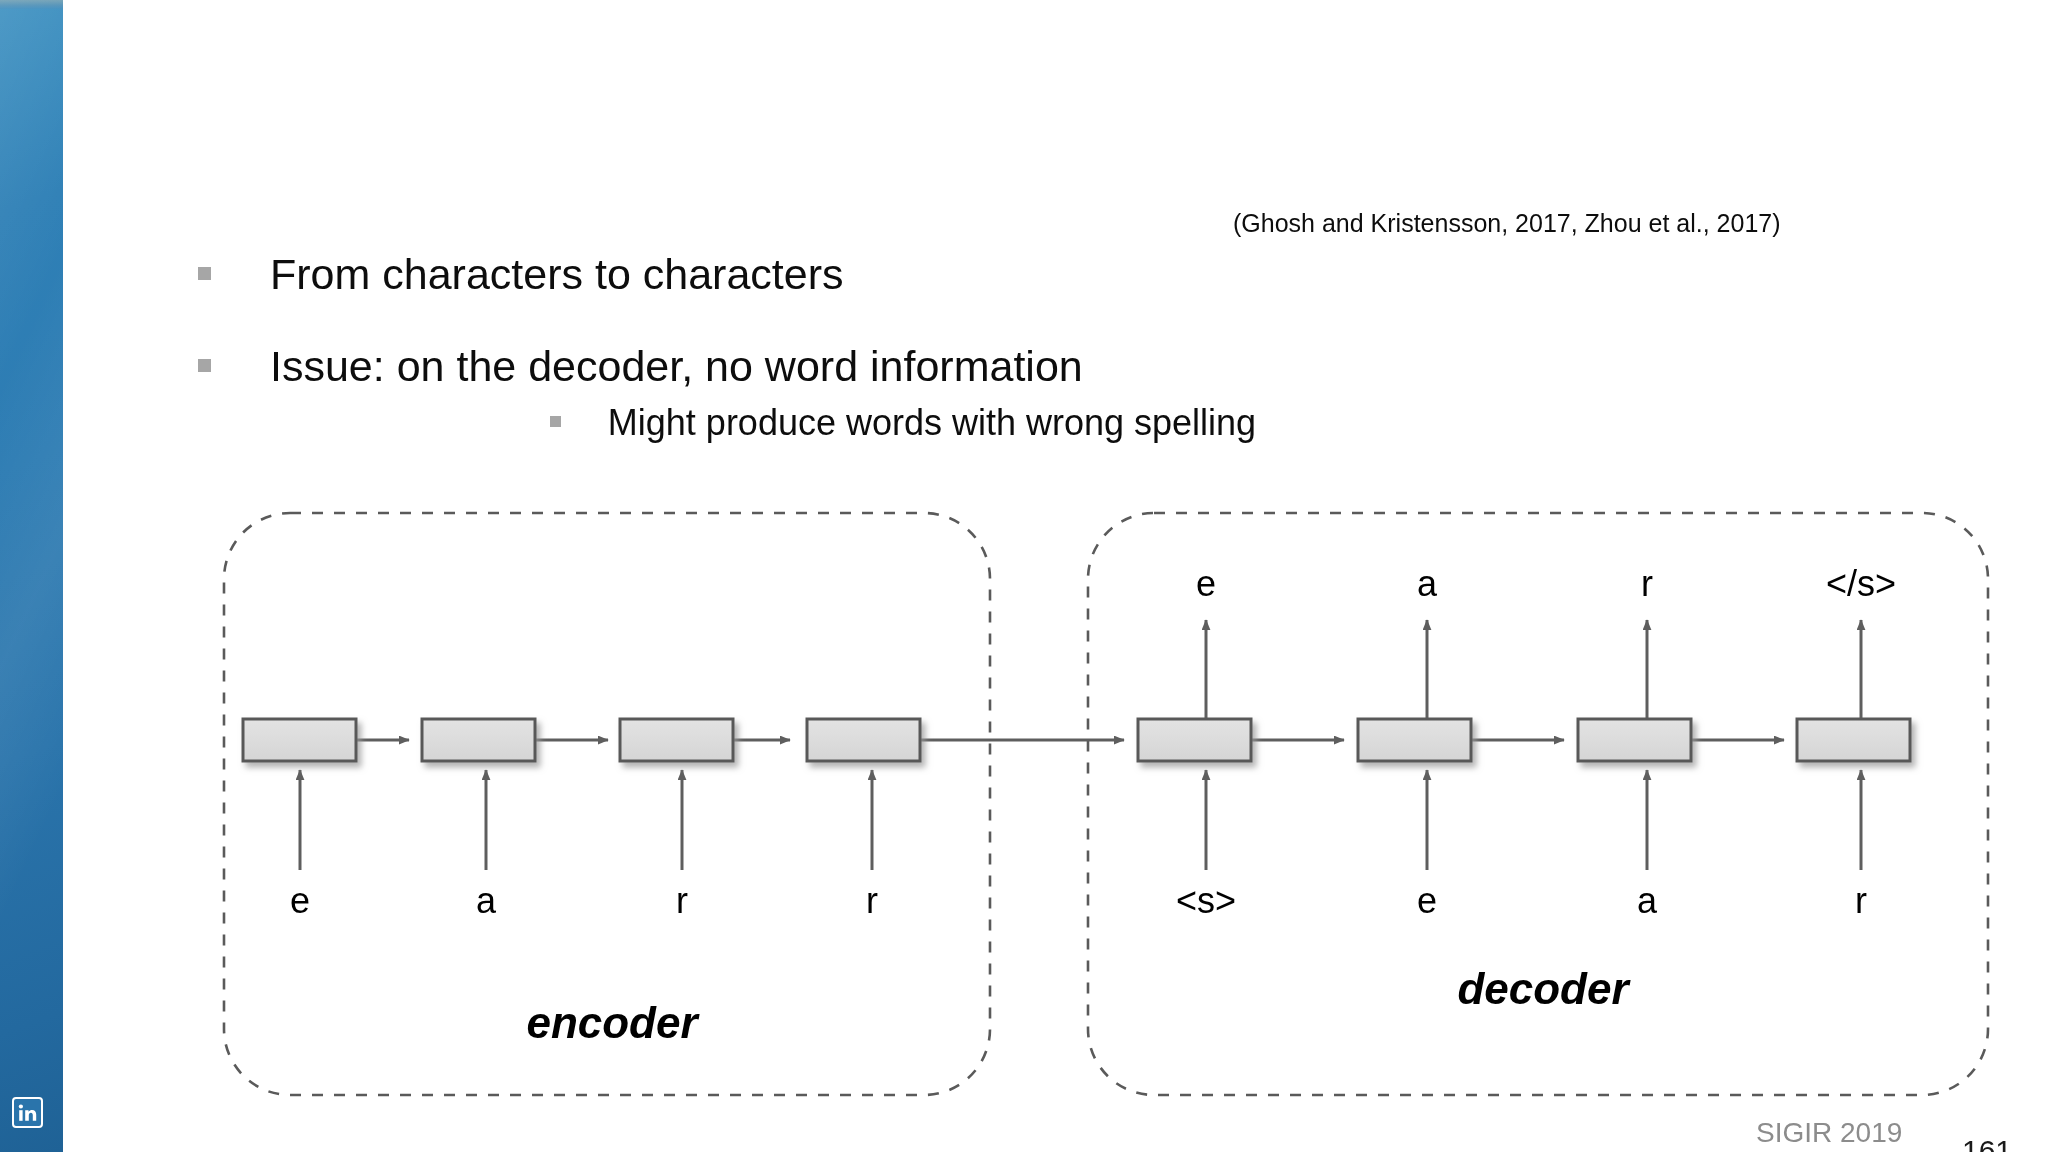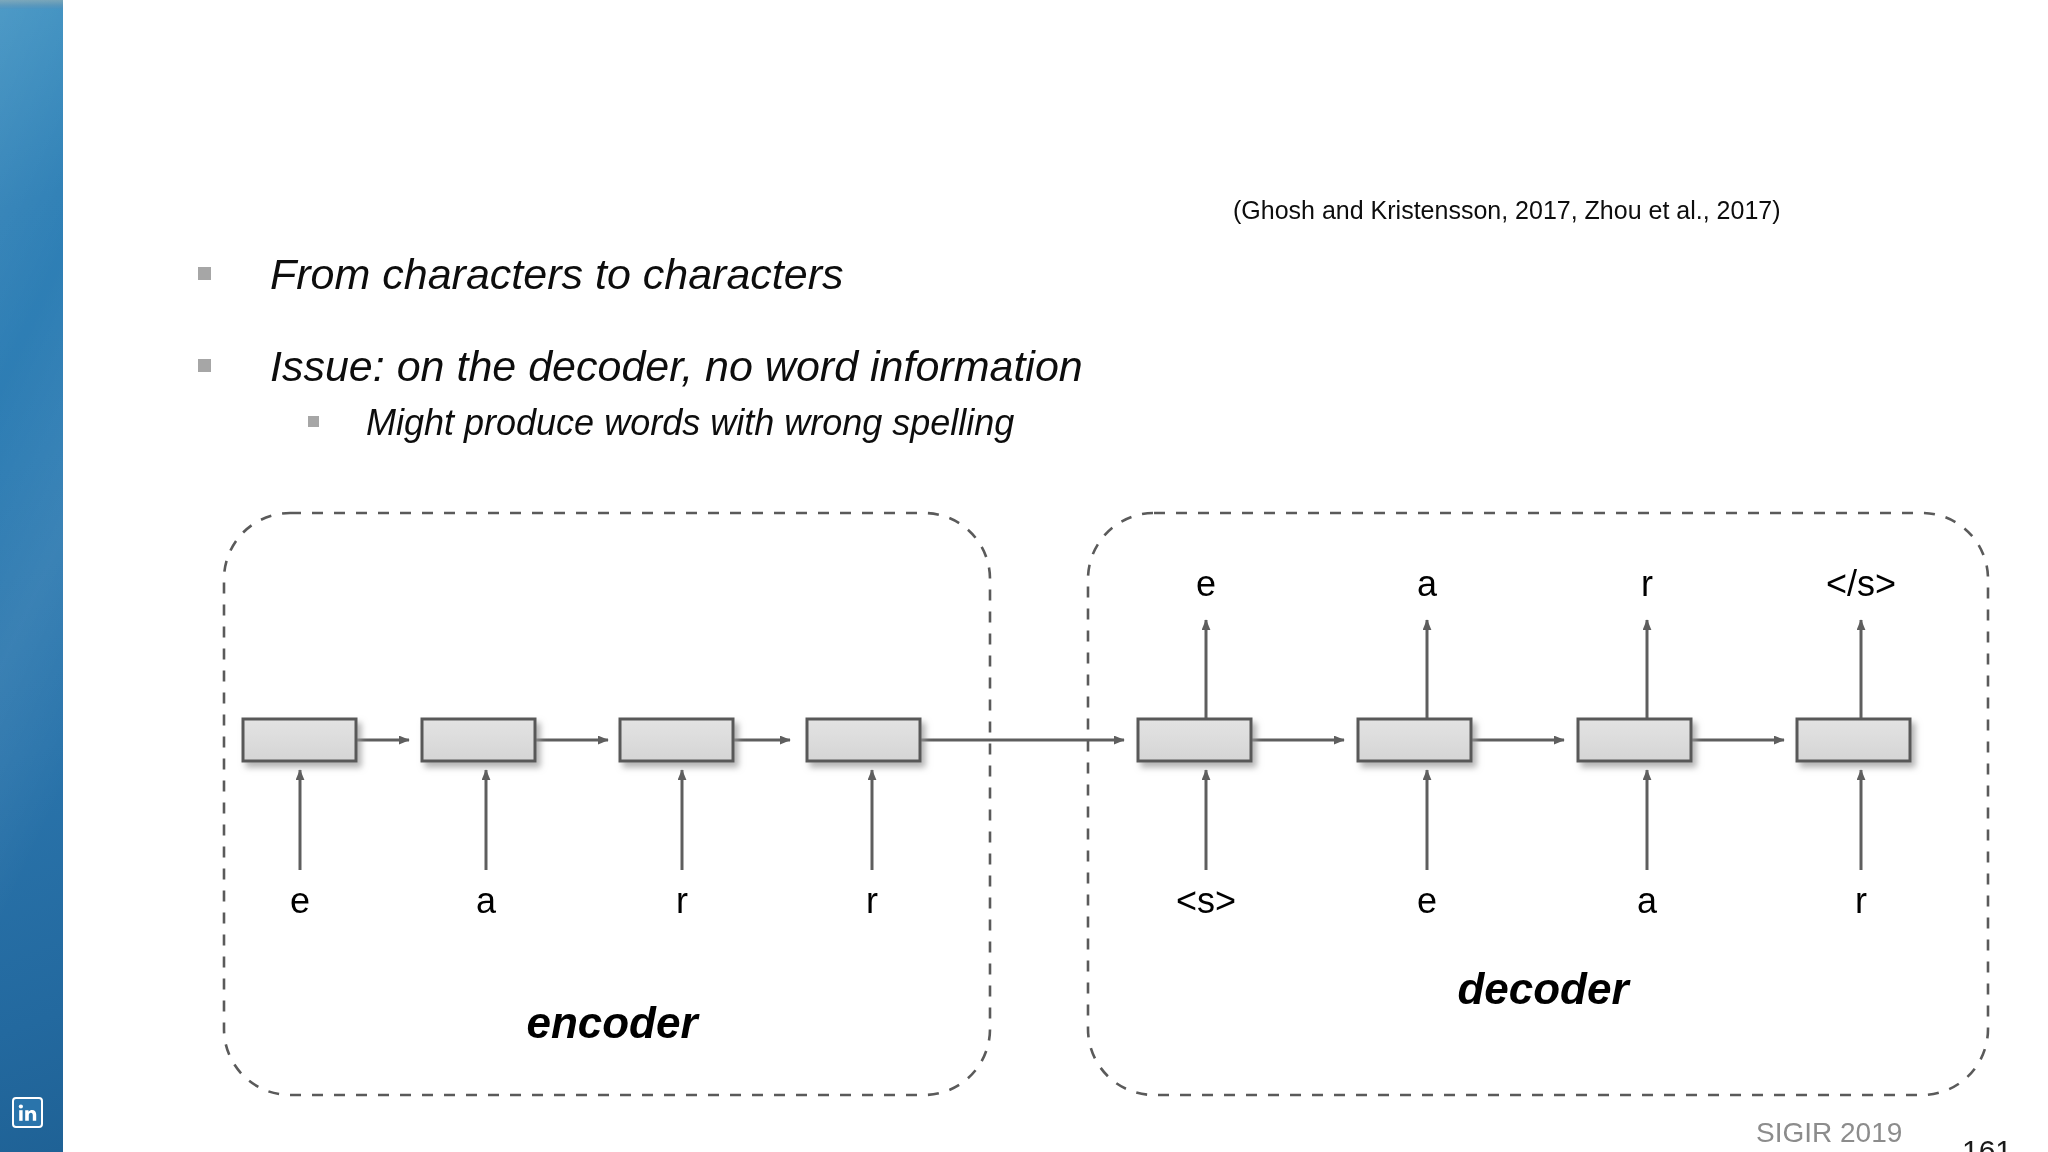--- a/index.html
+++ b/index.html
@@ -59,41 +59,40 @@
     font-size: 66px;
     line-height: 76px;
     color: #404040;
     letter-spacing: -0.5px;
     white-space: nowrap;
   }
 
   
   .citation {
     position: absolute;
-    left: 1233px; top: 196px;
+    left: 1233px; top: 209px;
     font-size: 25px;
     color: #0d0d0d;
     white-space: nowrap;
   }
 
   
   .bullets {
     position: absolute;
     left: 198px; top: 250px;
     width: 1300px;
   }
   .bullet-row {
     position: relative;
     display: flex;
     align-items: baseline;
-    font-style: italic;
   }
   .b1 { margin-top: 0px;  height: 86px; }
   .b2 { margin-top: 6px;  height: 60px; }
-  .b3 { margin-top: 0px;  height: 60px; padding-left: 110px; }
+  .b3 { margin-top: 0px;  height: 60px; padding-left: 110px; justify-content: center; }
 
   .bullet-mark {
     width: 13px; height: 13px;
     background: #a6a6a6;
     flex: 0 0 auto;
     position: relative;
     top: -9px;
   }
   .bullet-mark.small {
     width: 11px; height: 11px;

